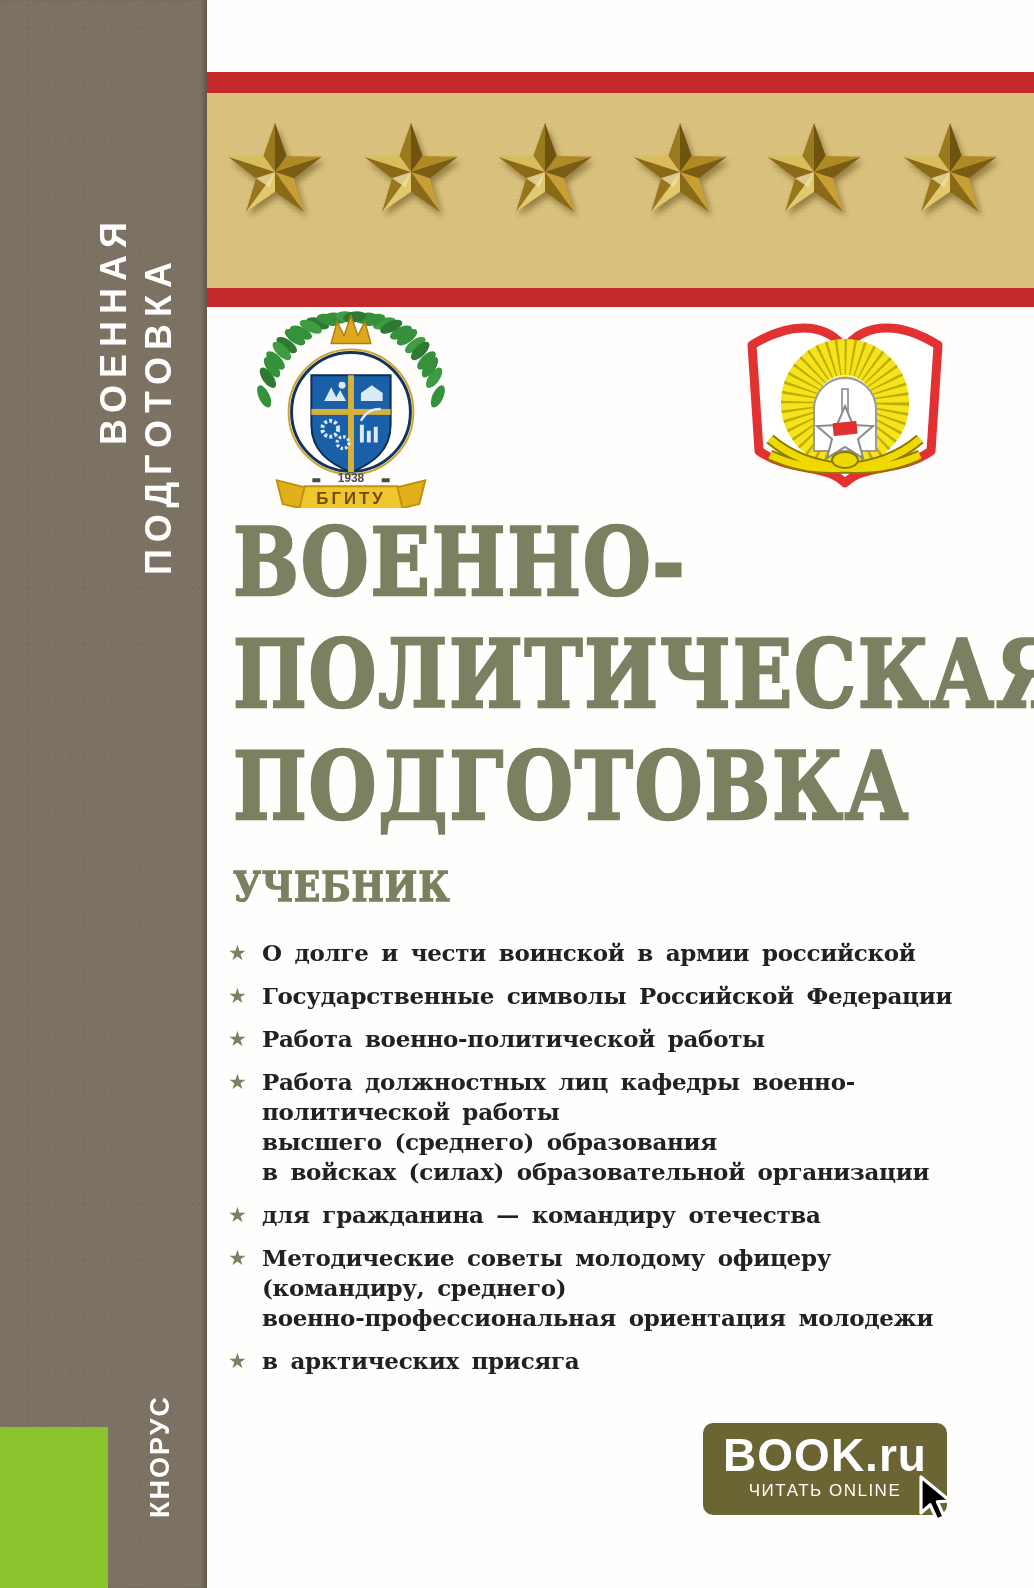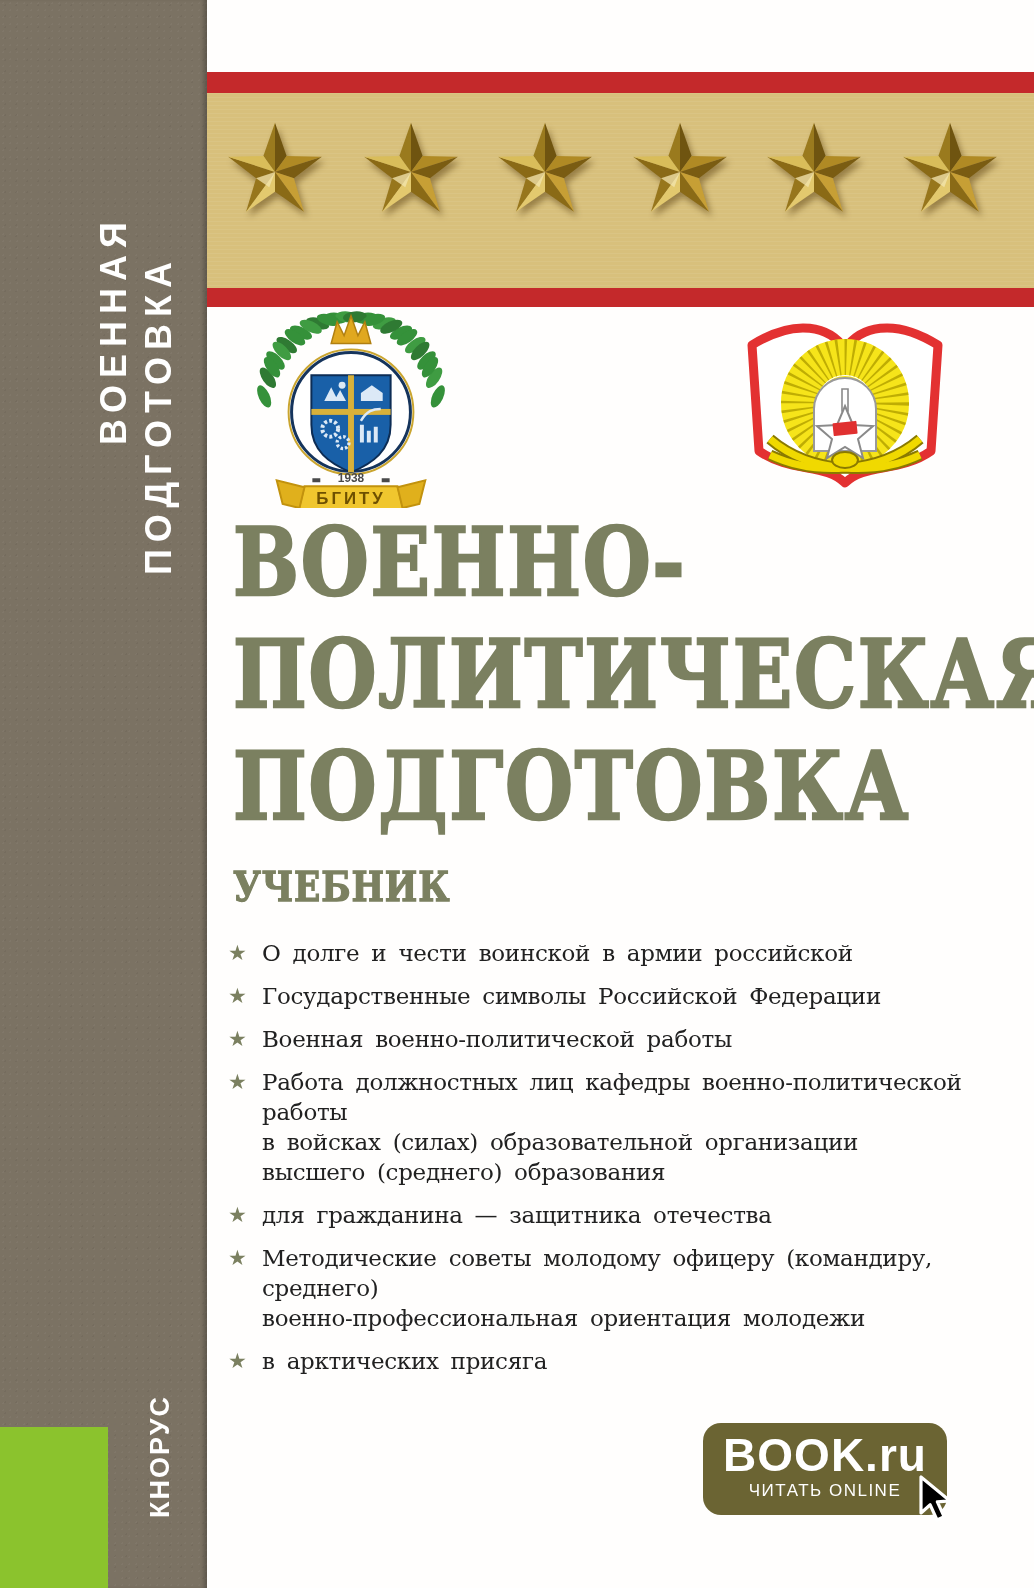--- a/index.html
+++ b/index.html
@@ -41,26 +41,26 @@
     font-size:93px;line-height:93px;color:var(--olive);-webkit-text-stroke:2.5px var(--olive);
     letter-spacing:2px;transform:scaleX(.84);transform-origin:left top;white-space:nowrap;}
   .subtitle{position:absolute;left:26px;top:863px;font-family:"DejaVu Serif",serif;font-weight:700;
     font-size:41px;color:var(--olive);-webkit-text-stroke:1.3px var(--olive);letter-spacing:1px;
     transform:scaleX(.84);transform-origin:left top;}
 
   
   .topics{position:absolute;left:21px;top:938px;width:740px;}
   .topic{display:flex;margin-bottom:13px;}
   .topic .bullet{flex:0 0 34px;color:var(--olive);font-size:21px;line-height:30px;}
-  .topic .text{font-family:"DejaVu Serif",serif;font-weight:400;font-size:23px;line-height:30px;
+  .topic .text{font-family:"DejaVu Serif",serif;font-weight:700;font-size:23px;line-height:30px;
     color:var(--ink);letter-spacing:-.3px;word-spacing:5px;}
 
   
   .badge{position:absolute;left:496px;top:1423px;width:244px;height:92px;background:var(--badge);
-    border-radius:18px;color:#fff;text-align:center;}
+    border-radius:10px;color:#fff;text-align:center;}
   .badge-title{font-weight:700;font-size:46px;line-height:46px;margin-top:9px;letter-spacing:1px;}
   .badge-sub{font-size:17px;line-height:24px;letter-spacing:1.5px;margin-top:1px;}
   .cursor-icon{position:absolute;right:-14px;bottom:-12px;}
 </style>
 </head>
 <body>
 
 <div class="cover">
 
   <div class="spine">
@@ -235,35 +235,35 @@
         </div>
         <div class="topic">
           <span class="bullet">★</span>
           <div class="text">
             <div>Государственные символы Российской Федерации</div>
           </div>
         </div>
         <div class="topic">
           <span class="bullet">★</span>
           <div class="text">
-            <div>Военная военно-политической работы</div>
+            <div>Работа военно-политической работы</div>
           </div>
         </div>
         <div class="topic">
           <span class="bullet">★</span>
           <div class="text">
             <div>Работа должностных лиц кафедры военно-политической работы</div>
+            <div>высшего (среднего) образования</div>
             <div>в войсках (силах) образовательной организации</div>
-            <div>высшего (среднего) образования</div>
-          </div>
-        </div>
-        <div class="topic">
-          <span class="bullet">★</span>
-          <div class="text">
-            <div>для гражданина — защитника отечества</div>
+          </div>
+        </div>
+        <div class="topic">
+          <span class="bullet">★</span>
+          <div class="text">
+            <div>для гражданина — командиру отечества</div>
           </div>
         </div>
         <div class="topic">
           <span class="bullet">★</span>
           <div class="text">
             <div>Методические советы молодому офицеру (командиру, среднего)</div>
             <div>военно-профессиональная ориентация молодежи</div>
           </div>
         </div>
         <div class="topic">

